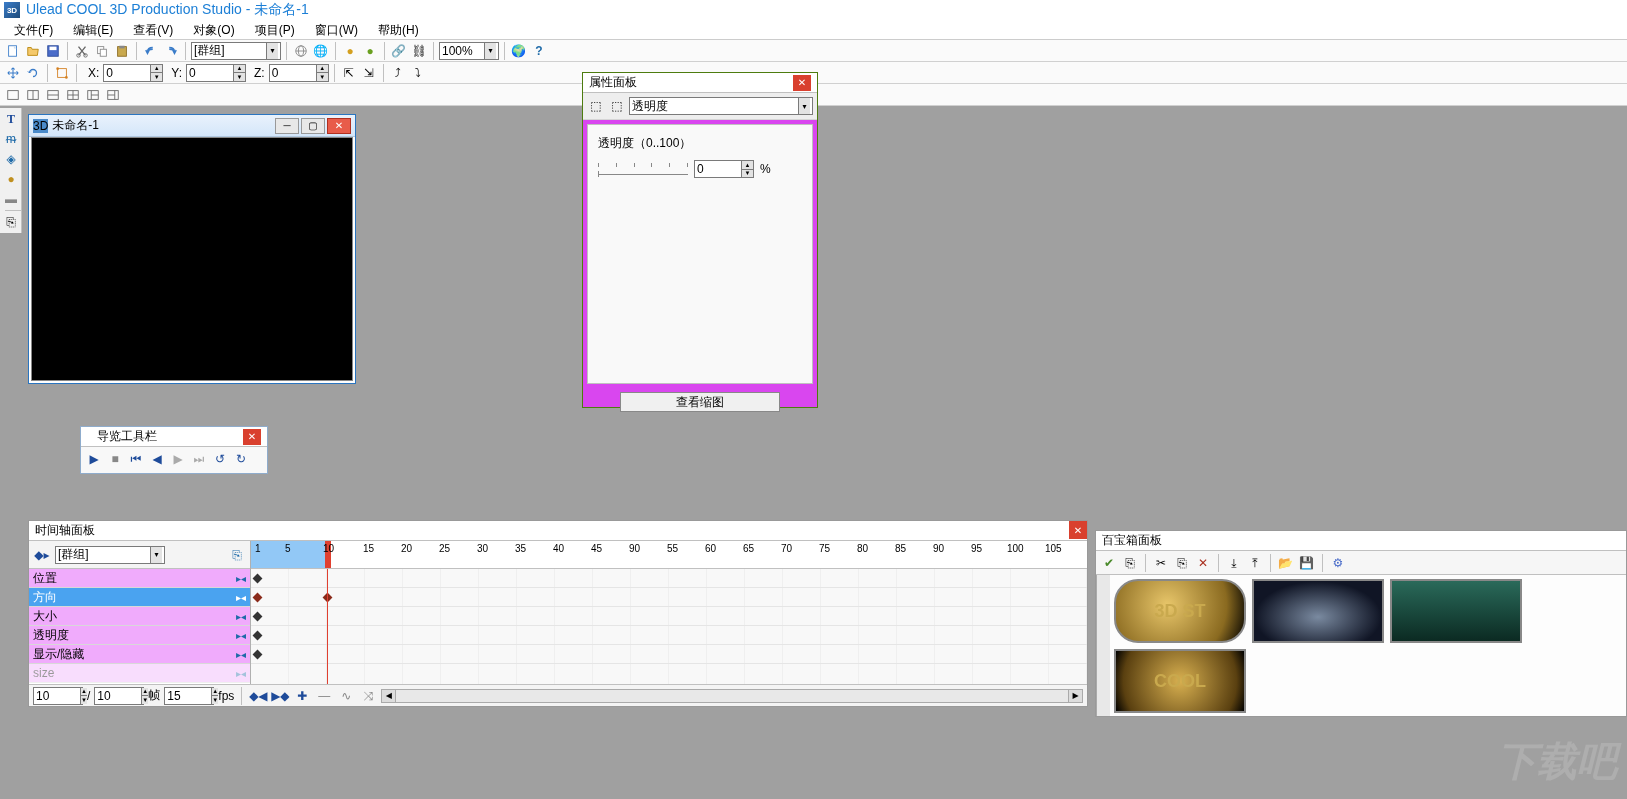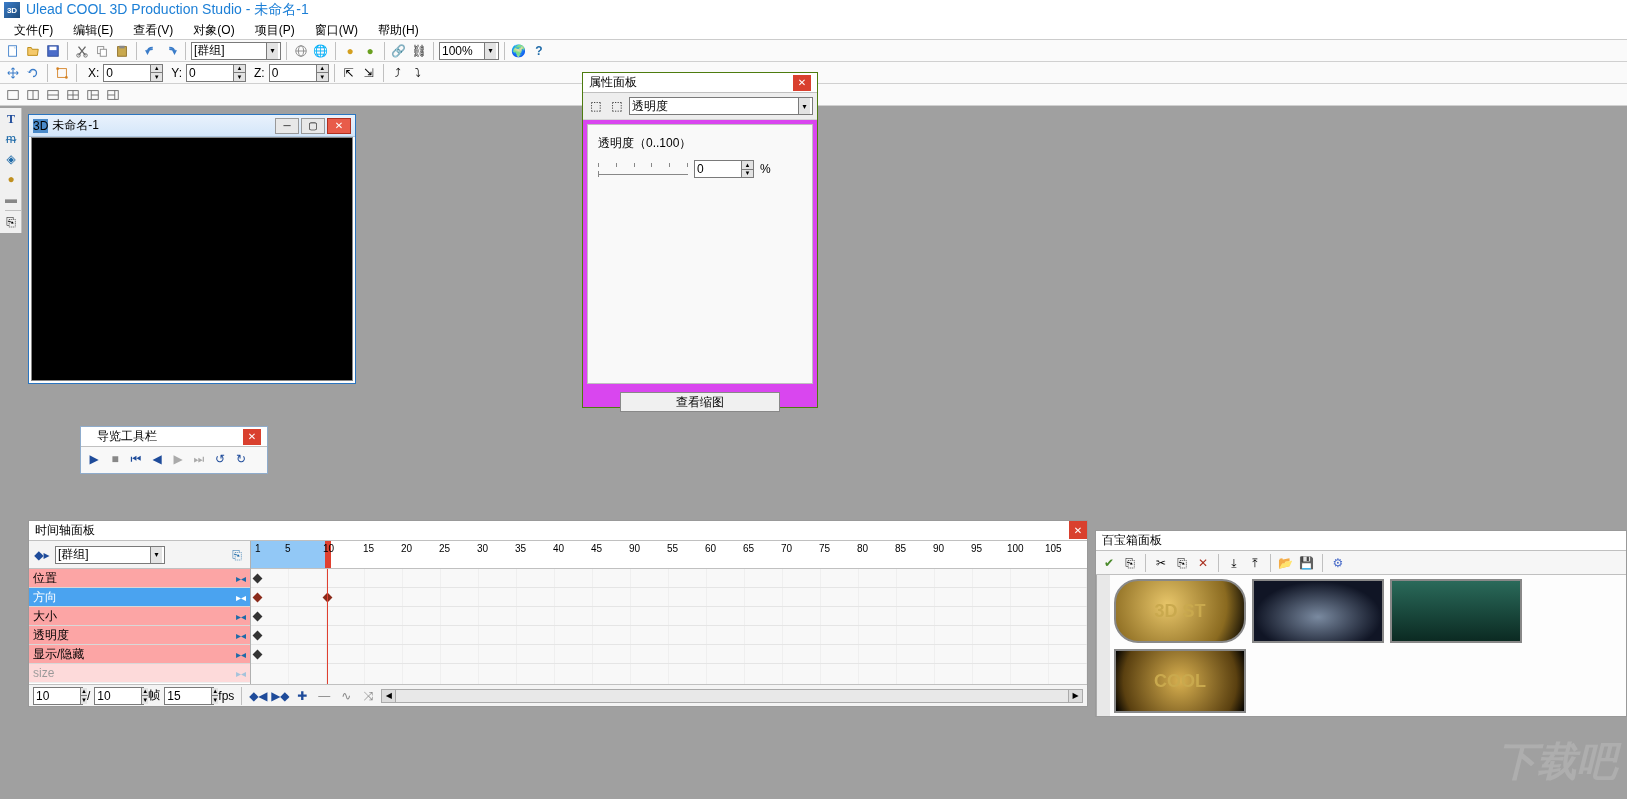--- a/index.html
+++ b/index.html
@@ -61,21 +61,21 @@
 .nav-toolbar { position: absolute; left: 80px; top: 426px; width: 188px; height: 48px; background: #f8f8f8; border: 1px solid #8faccc; }
 .nav-toolbar .panel-title { background: #fff; padding-left: 16px; }
 .nav-row { display: flex; align-items: center; padding: 3px 4px; gap: 3px; }
 .nav-btn { width: 18px; height: 18px; display: flex; align-items: center; justify-content: center; font-size: 12px; cursor: pointer; color: #1e4b9a; }
 
 
 .timeline-panel { position: absolute; left: 28px; top: 520px; right: 539px; bottom: 92px; background: #fff; border: 1px solid #999; display: flex; flex-direction: column; }
 .tl-body { flex: 1; display: flex; overflow: hidden; }
 .tl-left { width: 222px; border-right: 1px solid #b0b0b0; display: flex; flex-direction: column; }
 .tl-left-top { height: 28px; display: flex; align-items: center; padding: 2px 4px; gap: 4px; border-bottom: 1px solid #c0c0c0; background: #f4f4f4; }
-.prop-row { height: 19px; display: flex; align-items: center; padding: 0 4px; border-bottom: 1px solid #d8d8d8; background: #fca5a5; position: relative; }
+.prop-row { height: 19px; display: flex; align-items: center; padding: 0 4px; border-bottom: 1px solid #d8d8d8; background: #f0abfc; position: relative; }
 .prop-row.selected { background: #4aa3f0; color: #fff; }
 .prop-row .key-icon { margin-left: auto; color: #1e6aa8; font-size: 10px; }
 .tl-right { flex: 1; overflow: hidden; position: relative; }
 .tl-ruler { height: 28px; background: #fff; border-bottom: 1px solid #c0c0c0; position: relative; }
 .tl-ruler .selection { position: absolute; left: 0; top: 0; bottom: 0; width: 78px; background: #4aa3f0; opacity: 0.6; }
 .tl-ruler .playhead { position: absolute; left: 74px; top: 0; bottom: 0; width: 6px; background: #e04030; }
 .tl-ruler .tick-num { position: absolute; top: 2px; font-size: 10px; color: #000; }
 .tl-tracks { position: absolute; top: 28px; left: 0; right: 0; bottom: 0; background: repeating-linear-gradient(90deg,#f8f8f8 0,#f8f8f8 37px,#efefef 37px,#efefef 38px); }
 .tl-tracks::after { content: ''; position: absolute; left: 76px; top: 0; bottom: 0; width: 1px; background: #e04030; }
 .tl-track { height: 19px; border-bottom: 1px solid #e5e5e5; position: relative; }

